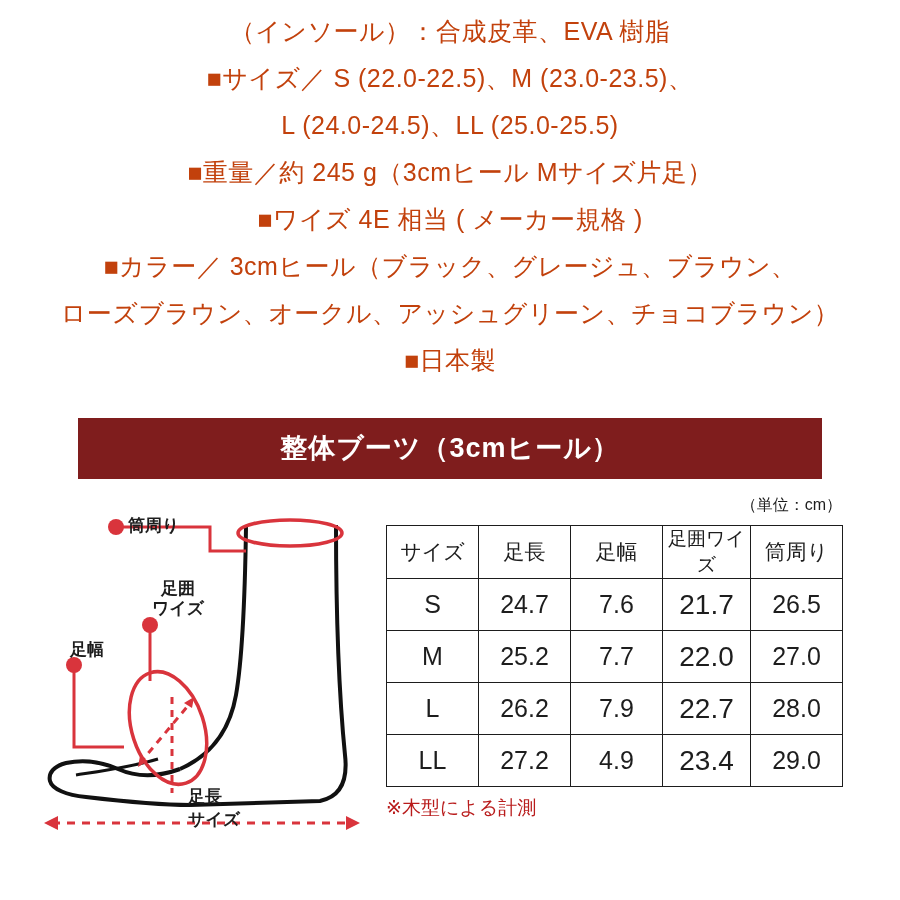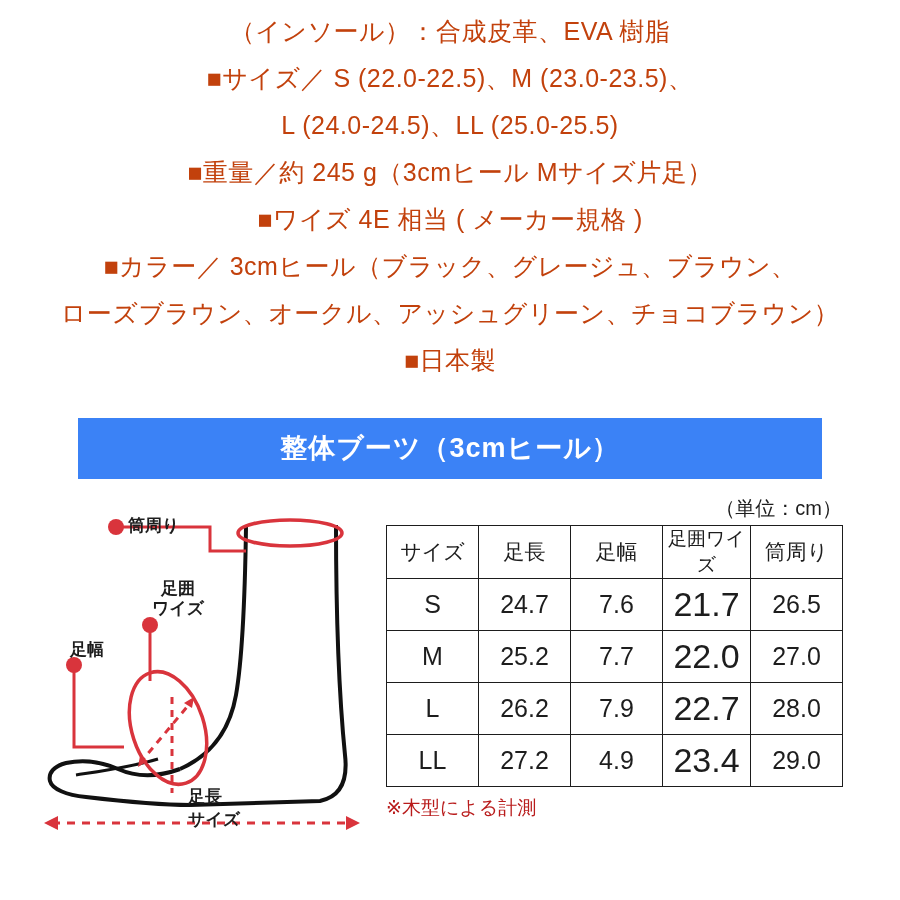--- a/index.html
+++ b/index.html
@@ -29,40 +29,40 @@
     font-size: 25px;
     line-height: 47px;
     letter-spacing: 0.5px;
     white-space: nowrap;
     color: #c2410c;
   }
 
   
   .banner {
     margin: 34px 78px 0 78px;
-    background: #3b82f6;
+    background: #7f1d1d;
     color: #ffffff;
     text-align: center;
     font-size: 27px;
     font-weight: bold;
     letter-spacing: 1px;
     padding: 12px 0 13px 0;
   }
 
   
   .lower {
     position: relative;
     margin-top: 16px;
     height: 350px;
   }
   .unit-label {
     position: absolute;
     right: 58px;
     top: 0px;
-    font-size: 20px;
+    font-size: 16px;
     color: #1d1d1d;
   }
 
   
   .table-wrap {
     position: absolute;
     left: 386px;
     top: 30px;
     width: 456px;
   }
@@ -82,21 +82,21 @@
     color: #1d1d1d;
   }
   table.size-table th {
     font-size: 21px;
   }
   table.size-table th.c0, table.size-table td.c0 { width: 92px; }
   table.size-table th.c1, table.size-table td.c1 { width: 92px; }
   table.size-table th.c2, table.size-table td.c2 { width: 92px; }
   table.size-table th.c3, table.size-table td.c3 { width: 88px; font-size: 19px; }
   table.size-table th.c4, table.size-table td.c4 { width: 92px; }
-  table.size-table td.c3 { font-size: 34px; }
+  table.size-table td.c3 { font-size: 28px; }
   .table-note {
     margin-top: 8px;
     font-size: 19px;
     color: #b91c1c;
   }
 
   
   .diagram {
     position: absolute;
     left: 40px;

